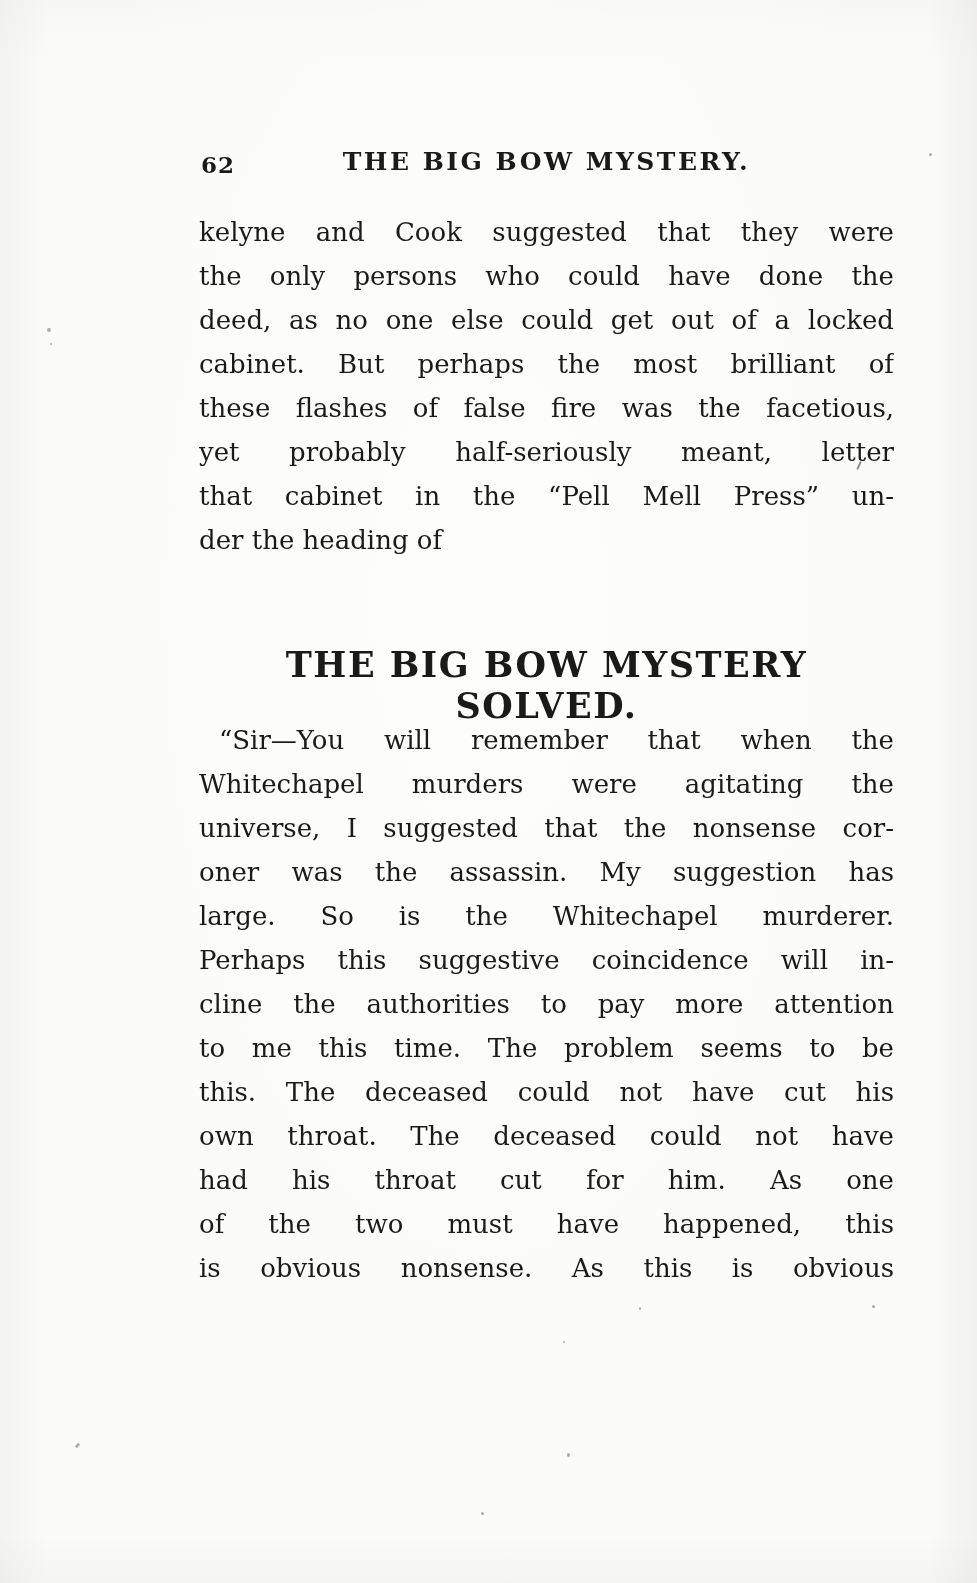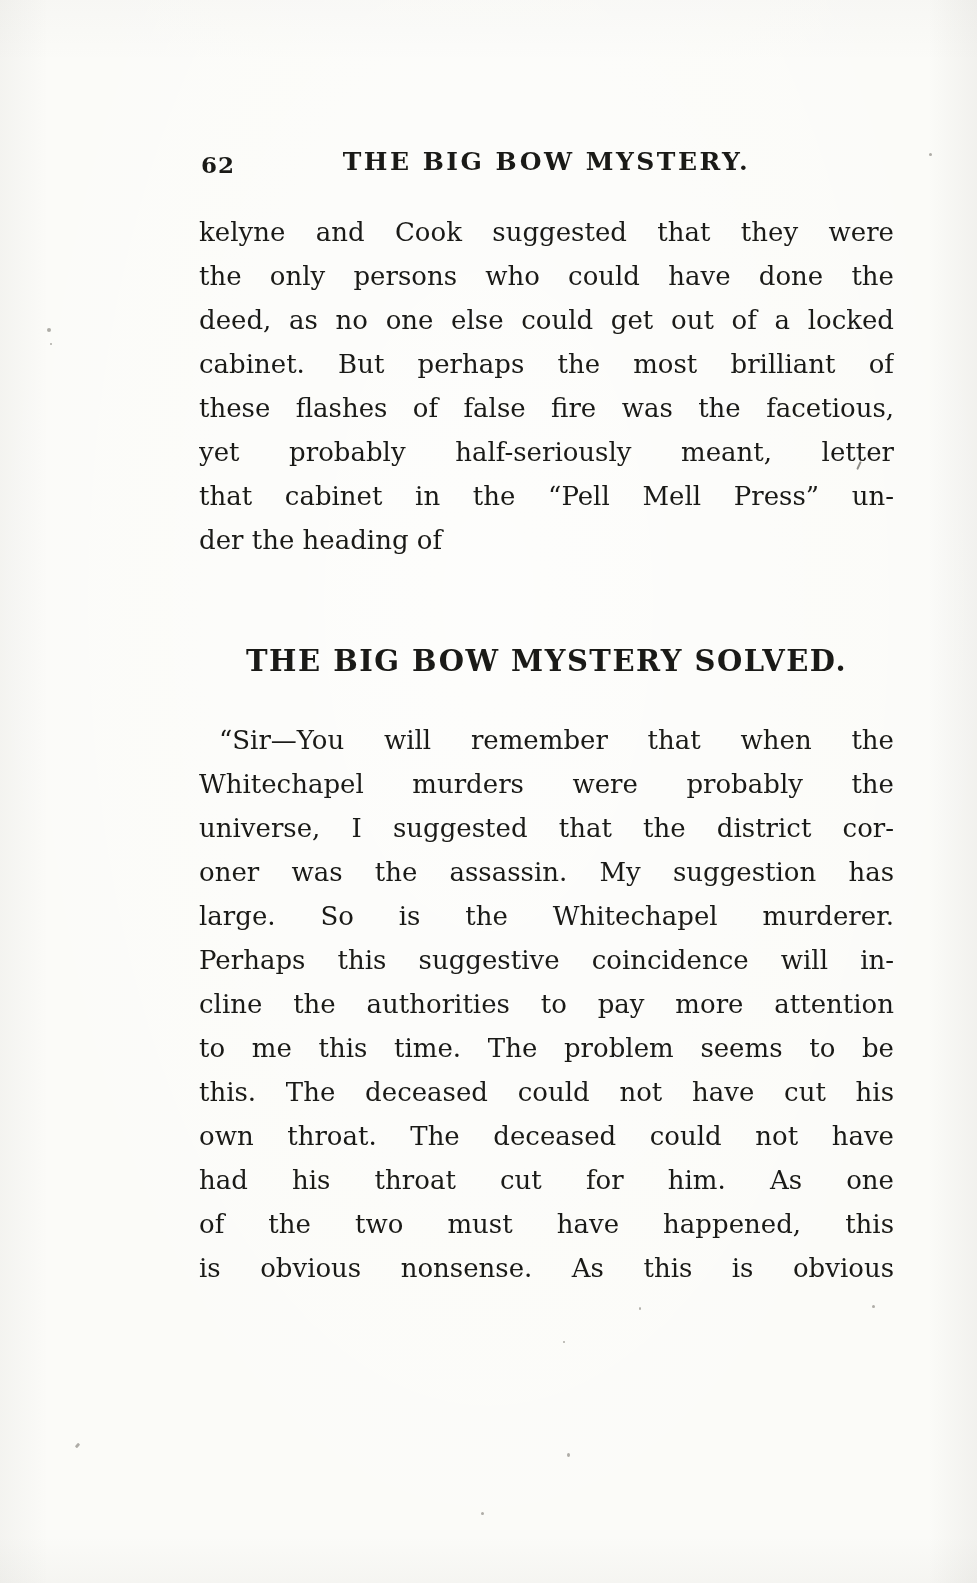--- a/index.html
+++ b/index.html
@@ -72,21 +72,21 @@
     text-align-last: left;
   }
   .line.indent { text-indent: 20px; }
   .section {
     position: absolute;
     top: 627px;
     left: 0;
     width: 100%;
     margin: 0;
     text-align: center;
-    font-size: 29px;
+    font-size: 35px;
     font-weight: bold;
     letter-spacing: 1.5px;
   }
   .speck {
     position: absolute;
     background: #6f6c64;
     border-radius: 50%;
     opacity: 0.55;
     pointer-events: none;
   }
@@ -121,22 +121,22 @@
     <div class="line">these flashes of false fire was the facetious,</div>
     <div class="line">yet probably half-seriously meant, letter</div>
     <div class="line">that cabinet in the “Pell Mell Press” un-</div>
     <div class="line flush-left">der the heading of</div>
   </div>
 
   <h2 class="section">THE BIG BOW MYSTERY SOLVED.</h2>
 
   <div class="para para-2">
     <div class="line indent">“Sir—You will remember that when the</div>
-    <div class="line">Whitechapel murders were probably the</div>
-    <div class="line">universe, I suggested that the district cor-</div>
+    <div class="line">Whitechapel murders were agitating the</div>
+    <div class="line">universe, I suggested that the nonsense cor-</div>
     <div class="line">oner was the assassin.  My suggestion has</div>
     <div class="line">large.  So is the Whitechapel murderer.</div>
     <div class="line">Perhaps this suggestive coincidence will in-</div>
     <div class="line">cline the authorities to pay more attention</div>
     <div class="line">to me this time.  The problem seems to be</div>
     <div class="line">this.  The deceased could not have cut his</div>
     <div class="line">own throat.  The deceased could not have</div>
     <div class="line">had his throat cut for him. As one</div>
     <div class="line">of the two must have happened, this</div>
     <div class="line">is obvious nonsense.  As this is obvious</div>

